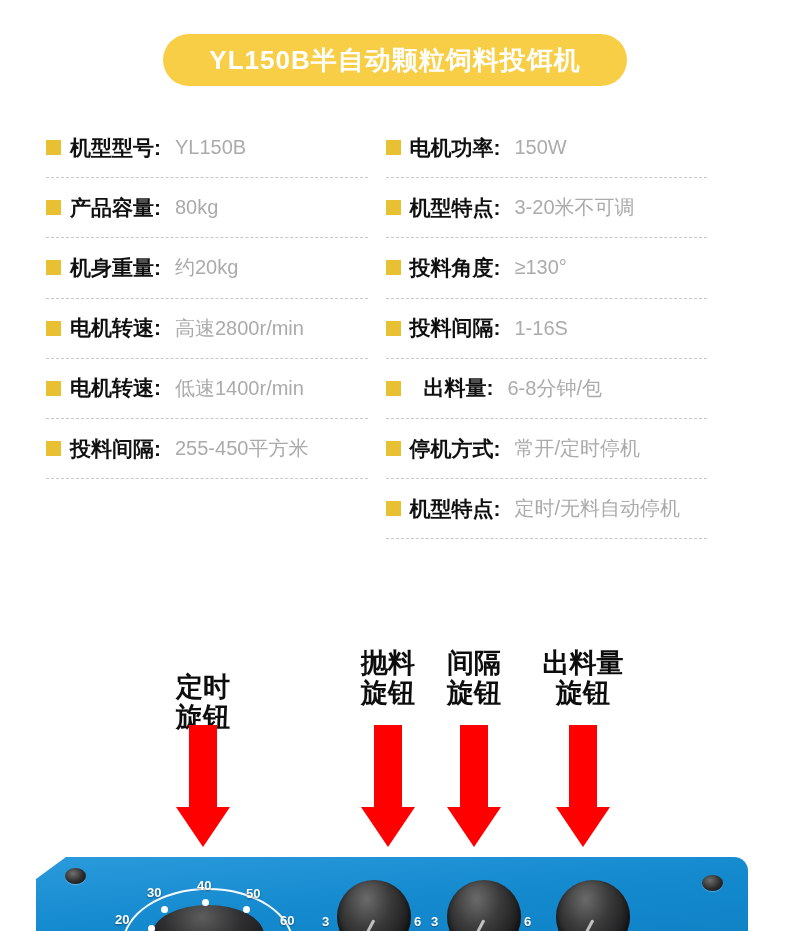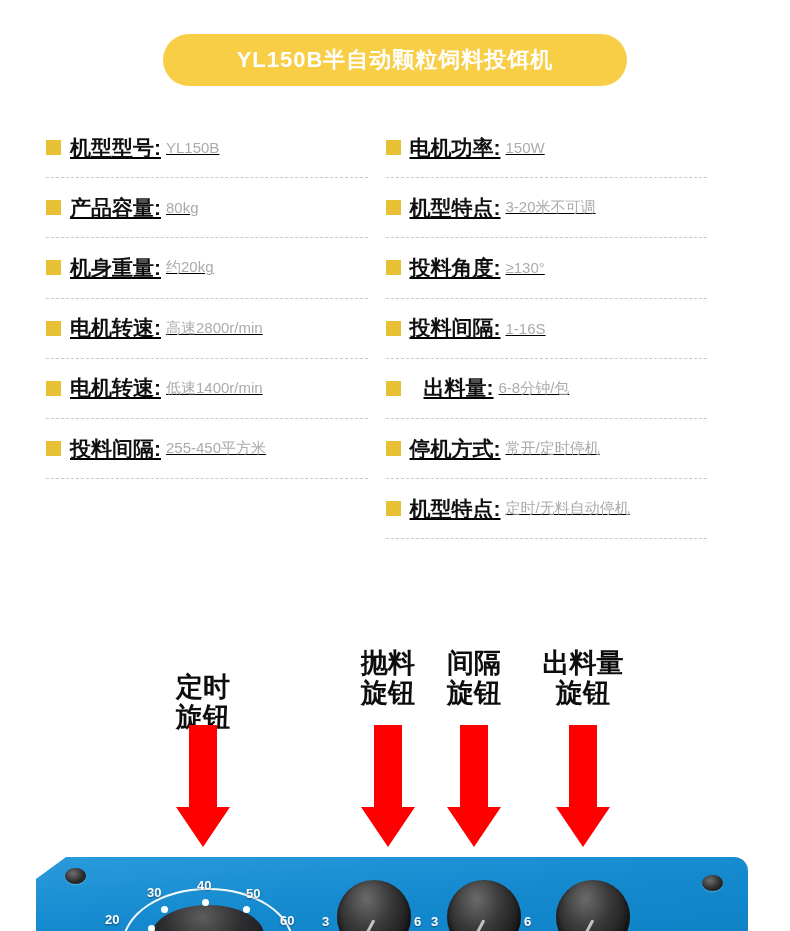--- a/index.html
+++ b/index.html
@@ -23,35 +23,34 @@
     width: 464px;
     height: 52px;
     background: #F8CE47;
     border-radius: 26px;
     display: flex;
     align-items: center;
     justify-content: center;
   }
   #title-text {
     color: #ffffff;
-    font-size: 22px;
+    font-size: 26px;
     font-weight: bold;
     letter-spacing: 1px;
     white-space: nowrap;
   }
 
   
   #spec-table {
     position: absolute;
     left: 0;
     top: 118px;
     width: 643px;
     height: 422px;
     display: flex;
-    text-decoration: underline;
   }
   .spec-col {
     flex: 0 0 50%;
     display: flex;
     flex-direction: column;
   }
   .spec-col.left  { padding-left: 46px;  padding-right: 10px; }
   .spec-col.right { padding-left: 8px;  padding-right: 28px; }
 
   .spec-row {
@@ -71,22 +70,22 @@
   }
   .spec-label {
     color: #101010;
     font-size: 21px;
     font-weight: bold;
     white-space: nowrap;
   }
   .spec-label.pad { padding-left: 14px; }
   .spec-value {
     color: #ababab;
-    font-size: 15px;
-    margin-left: 5px;
+    font-size: 20px;
+    margin-left: 14px;
     white-space: nowrap;
   }
 
   
   .callout {
     position: absolute;
     text-align: center;
     font-size: 27px;
     font-weight: bold;
     color: #0d0d0d;
@@ -342,21 +341,21 @@
   <div class="screw" style="left:666px; top:18px;"></div>
 </div>
 
 <div id="dial-knob"></div>
 <div id="dial-arc"></div>
 <div class="dial-tick" style="left:148px; top:925px;"></div>
 <div class="dial-tick" style="left:161px; top:906px;"></div>
 <div class="dial-tick" style="left:202px; top:899px;"></div>
 <div class="dial-tick" style="left:243px; top:906px;"></div>
 
-<div class="dial-num" style="left:105px; top:912px;text-align:right;">20</div>
+<div class="dial-num" style="left:115px; top:912px;text-align:right;">20</div>
 <div class="dial-num" style="left:147px; top:885px;">30</div>
 <div class="dial-num" style="left:197px; top:878px;">40</div>
 <div class="dial-num" style="left:246px; top:886px;">50</div>
 <div class="dial-num" style="left:280px; top:913px;">60</div>
 
 <div class="knob" style="left:337px; top:880px; width:74px; height:74px;"></div>
 <div class="knob" style="left:447px; top:880px; width:74px; height:74px;"></div>
 <div class="knob" style="left:556px; top:880px; width:74px; height:74px;"></div>
 
 <div class="knob-num" style="left:322px; top:914px;">3</div>

